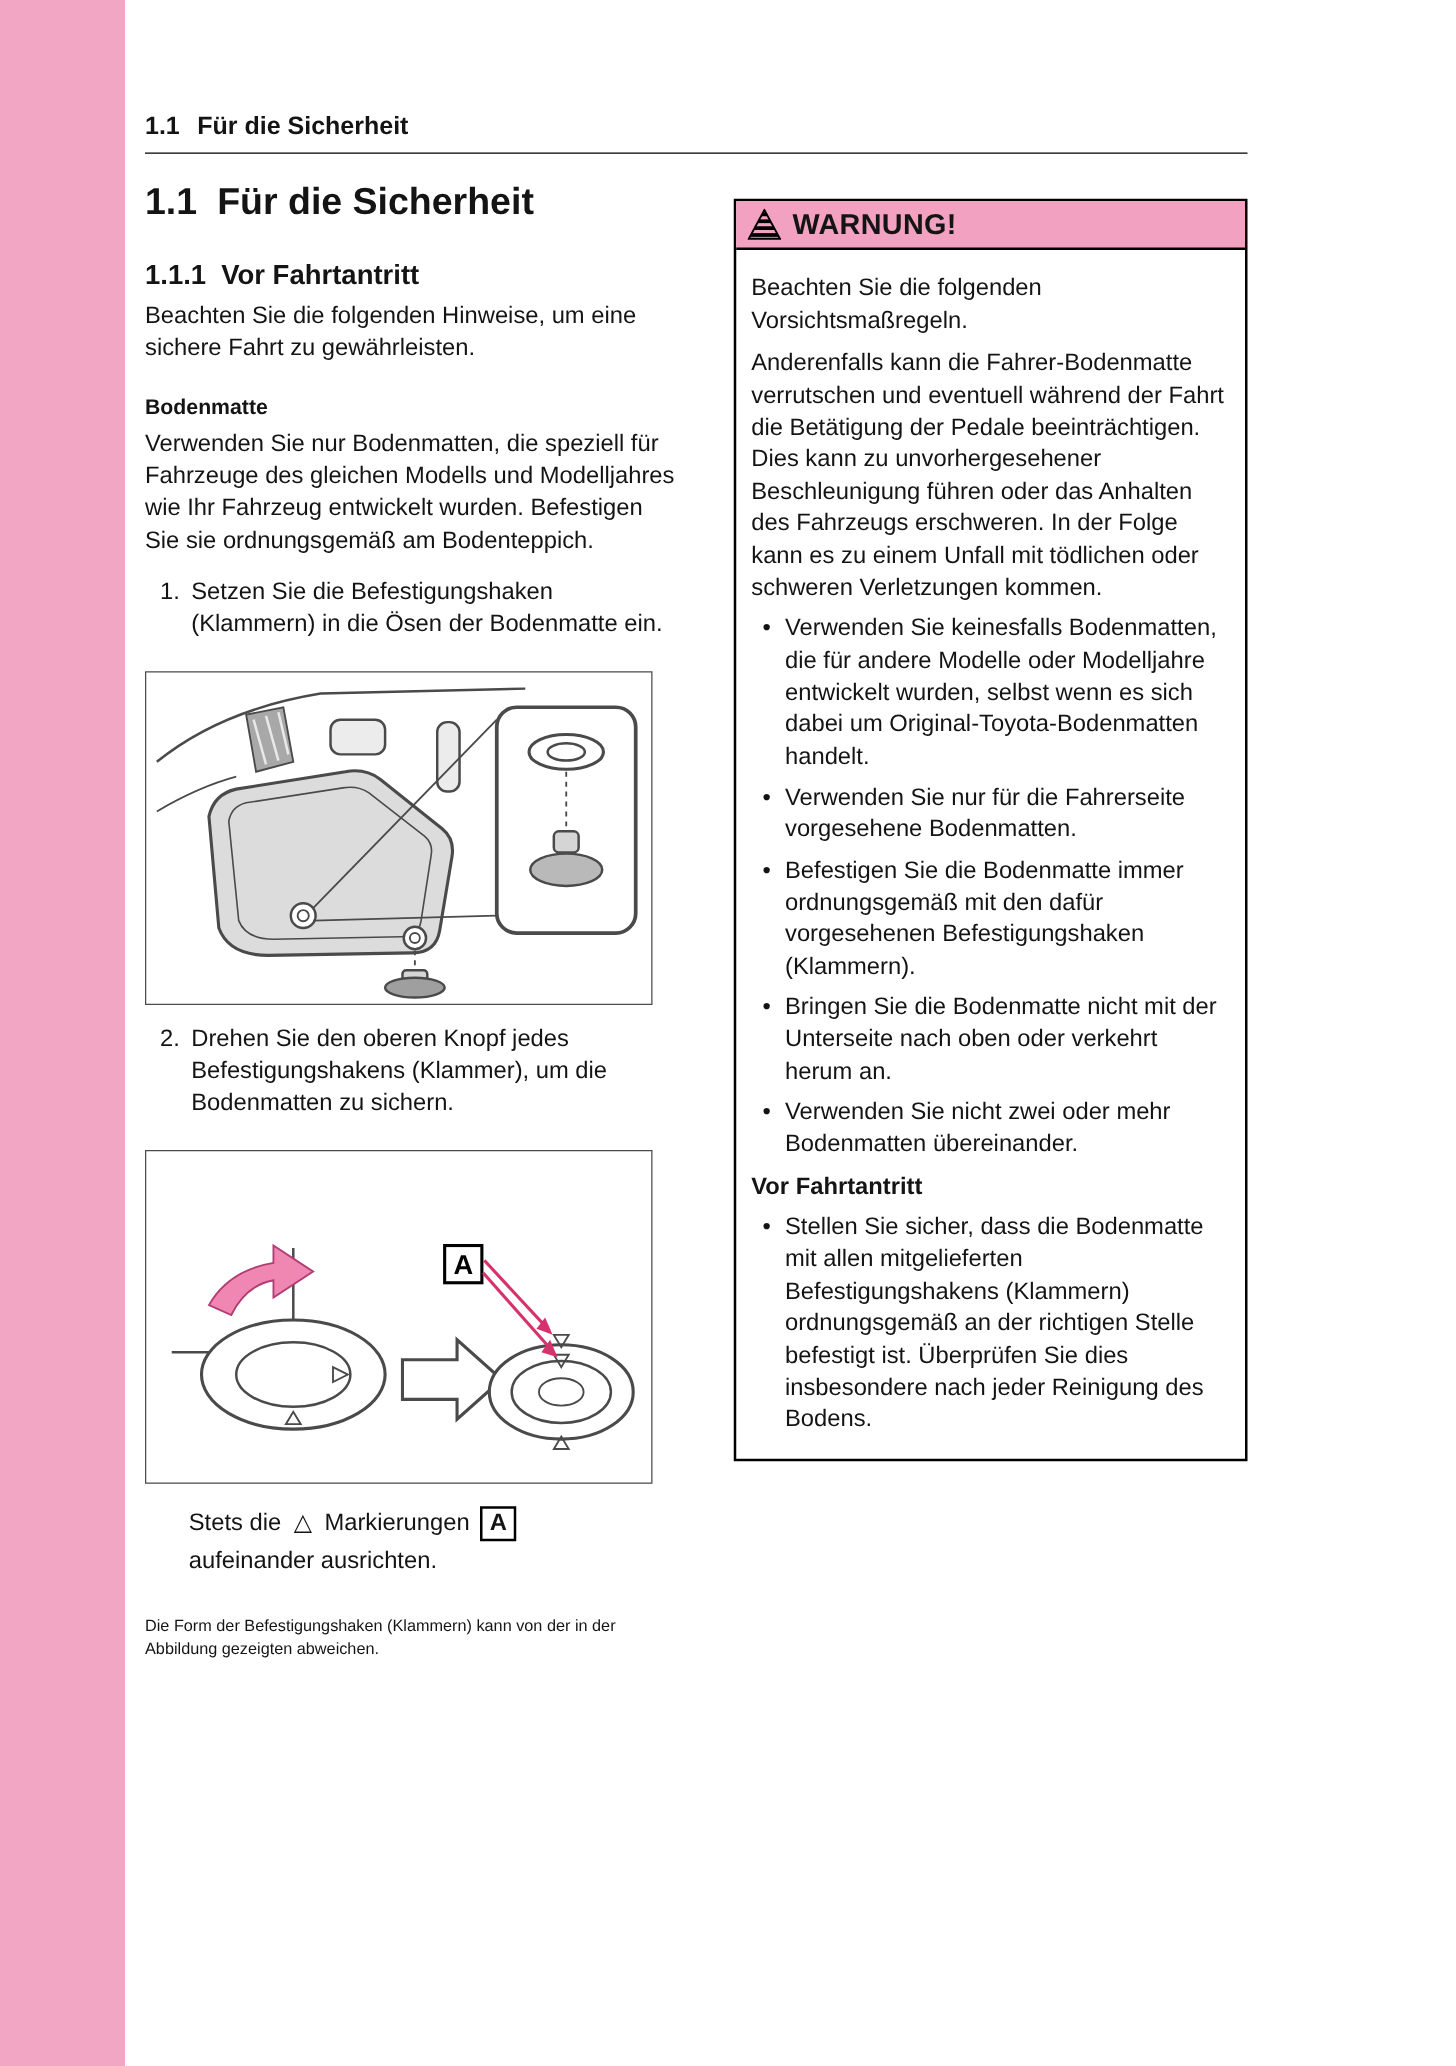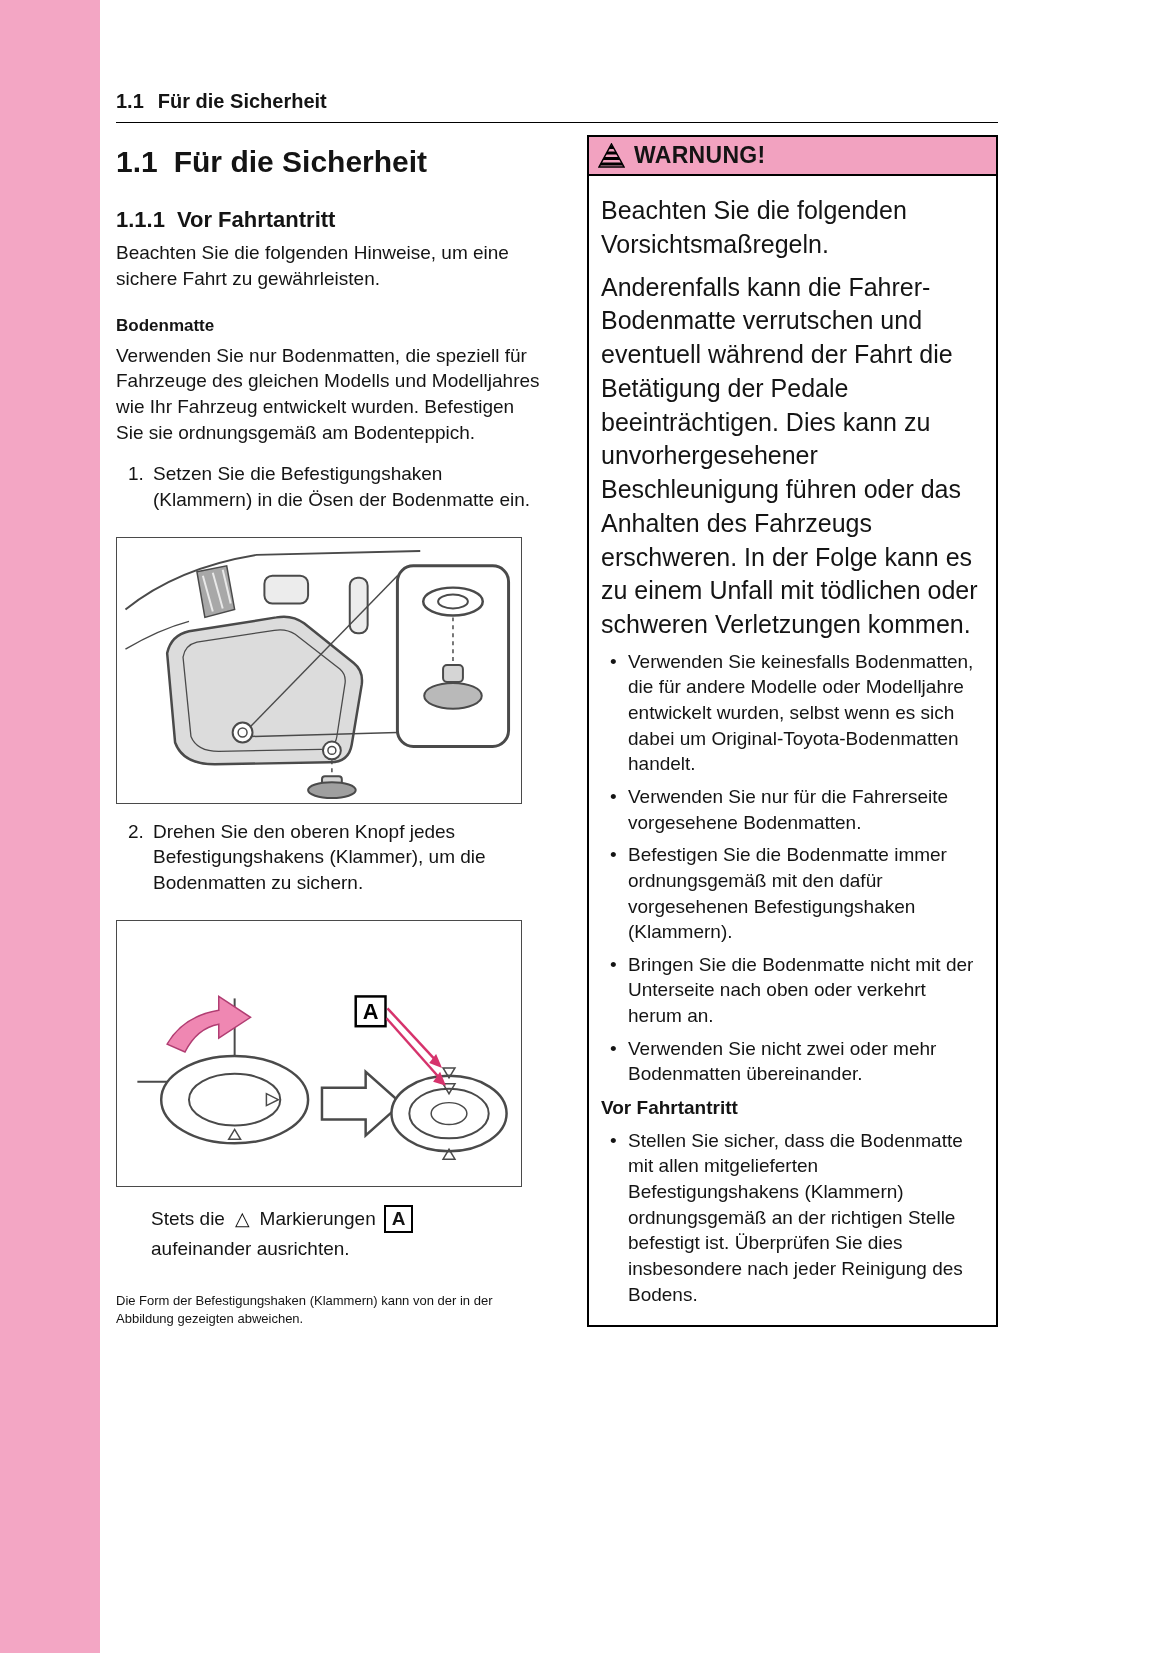--- a/index.html
+++ b/index.html
@@ -36,28 +36,28 @@
   figure.fig svg { display:block; width:100%; height:100%; }
 
   p.caption { font-size:19px; line-height:1.55; margin-top:17px; margin-left:35px; width:345px; }
   p.caption .tri { margin:0 10px; }
   .abox {
     display:inline-block; border:2px solid #000; padding:0 6px; margin:0 8px;
     font-weight:bold; line-height:1.25;
   }
   p.note { font-size:13px; line-height:1.36; margin-top:29px; }
 
-  .warning-box { border:2.5px solid #000; }
+  .warning-box { border:2.5px solid #000; margin-top:24px; }
   .warning-header {
     background:#f2a2c0; border-bottom:2.5px solid #000;
     display:flex; align-items:center; gap:9px; padding:5px 9px;
     font-size:23px; font-weight:bold; letter-spacing:0.3px;
   }
   .warning-body { padding:9px 12px 18px 12px; }
-  .warning-body p { font-size:25px; line-height:1.35; margin-top:9px; }
+  .warning-body p { font-size:19px; line-height:1.35; margin-top:9px; }
   .warning-body h4 { font-size:19px; line-height:1.3; margin-top:9px; }
   ul.wlist { list-style:none; margin-top:2px; }
   ul.wlist li { position:relative; font-size:19px; line-height:1.35; padding-left:27px; margin-top:7px; }
   ul.wlist li::before { content:"\2022"; position:absolute; left:9px; }
 
   .pagenum { position:absolute; left:115px; top:1670px; font-size:21px; font-weight:bold; }
 
   svg text { font-family:"Liberation Sans", sans-serif; }
 </style>
 </head>

